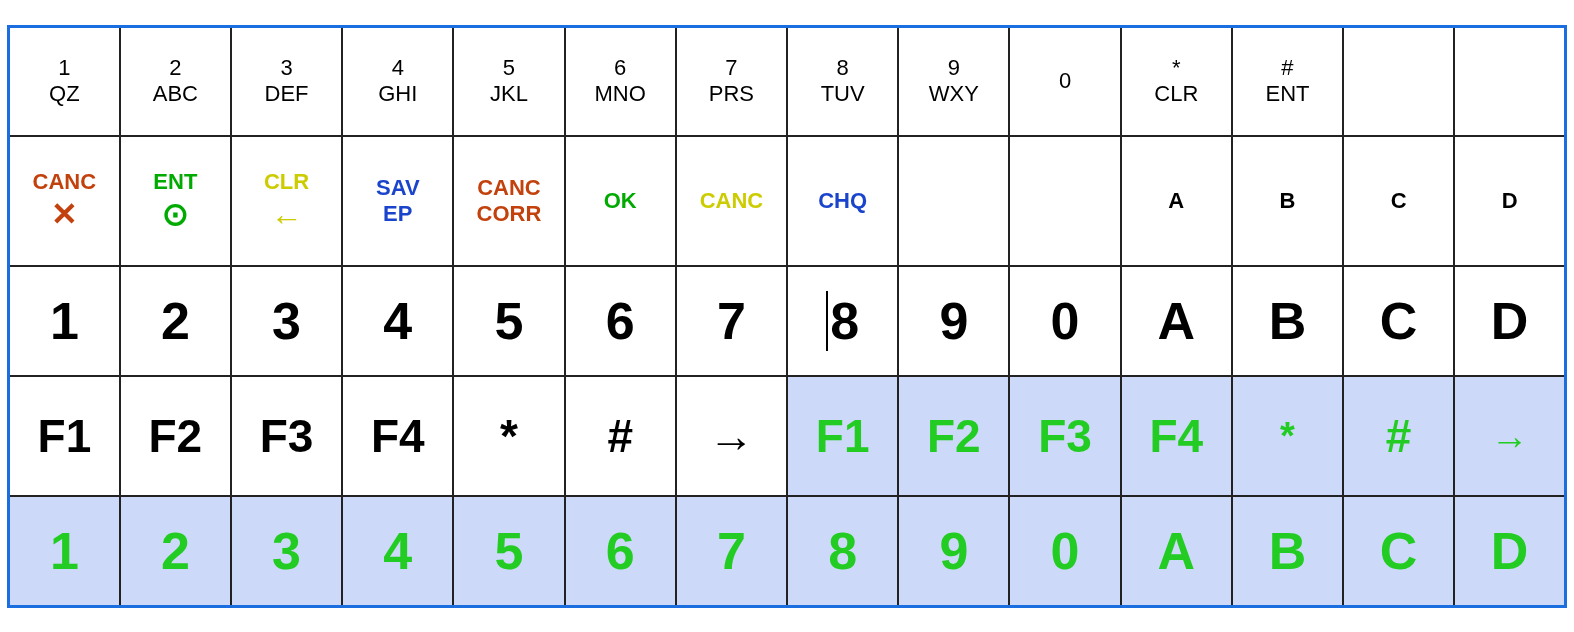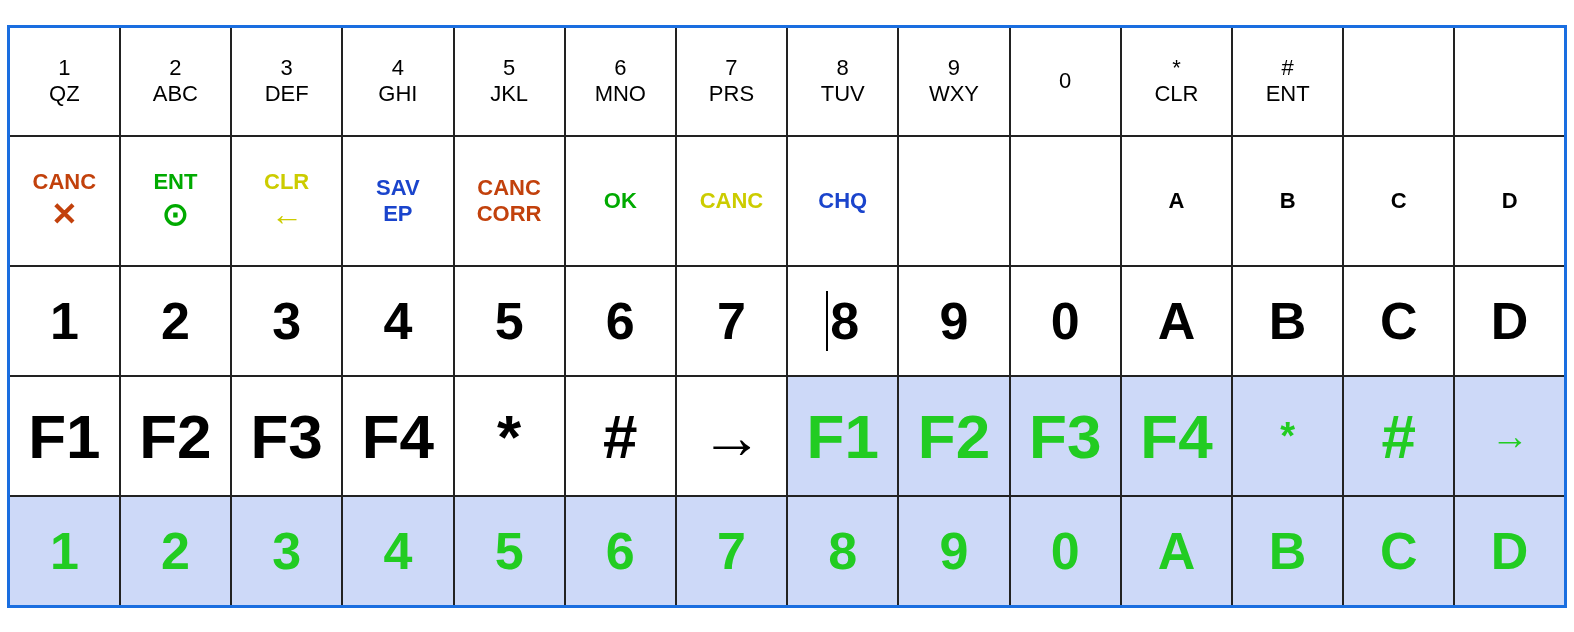--- a/index.html
+++ b/index.html
@@ -40,21 +40,21 @@
     
     .row3 td {
       height: 110px;
       font-size: 52px;
       font-weight: bold;
       color: #000;
     }
     
     .row4 td {
       height: 120px;
-      font-size: 62px;
+      font-size: 46px;
       font-weight: bold;
       color: #000;
     }
     .row4 td.blue-bg {
       background-color: #cdd9f8;
     }
     
     .row5 td {
       height: 110px;
       font-size: 52px;

